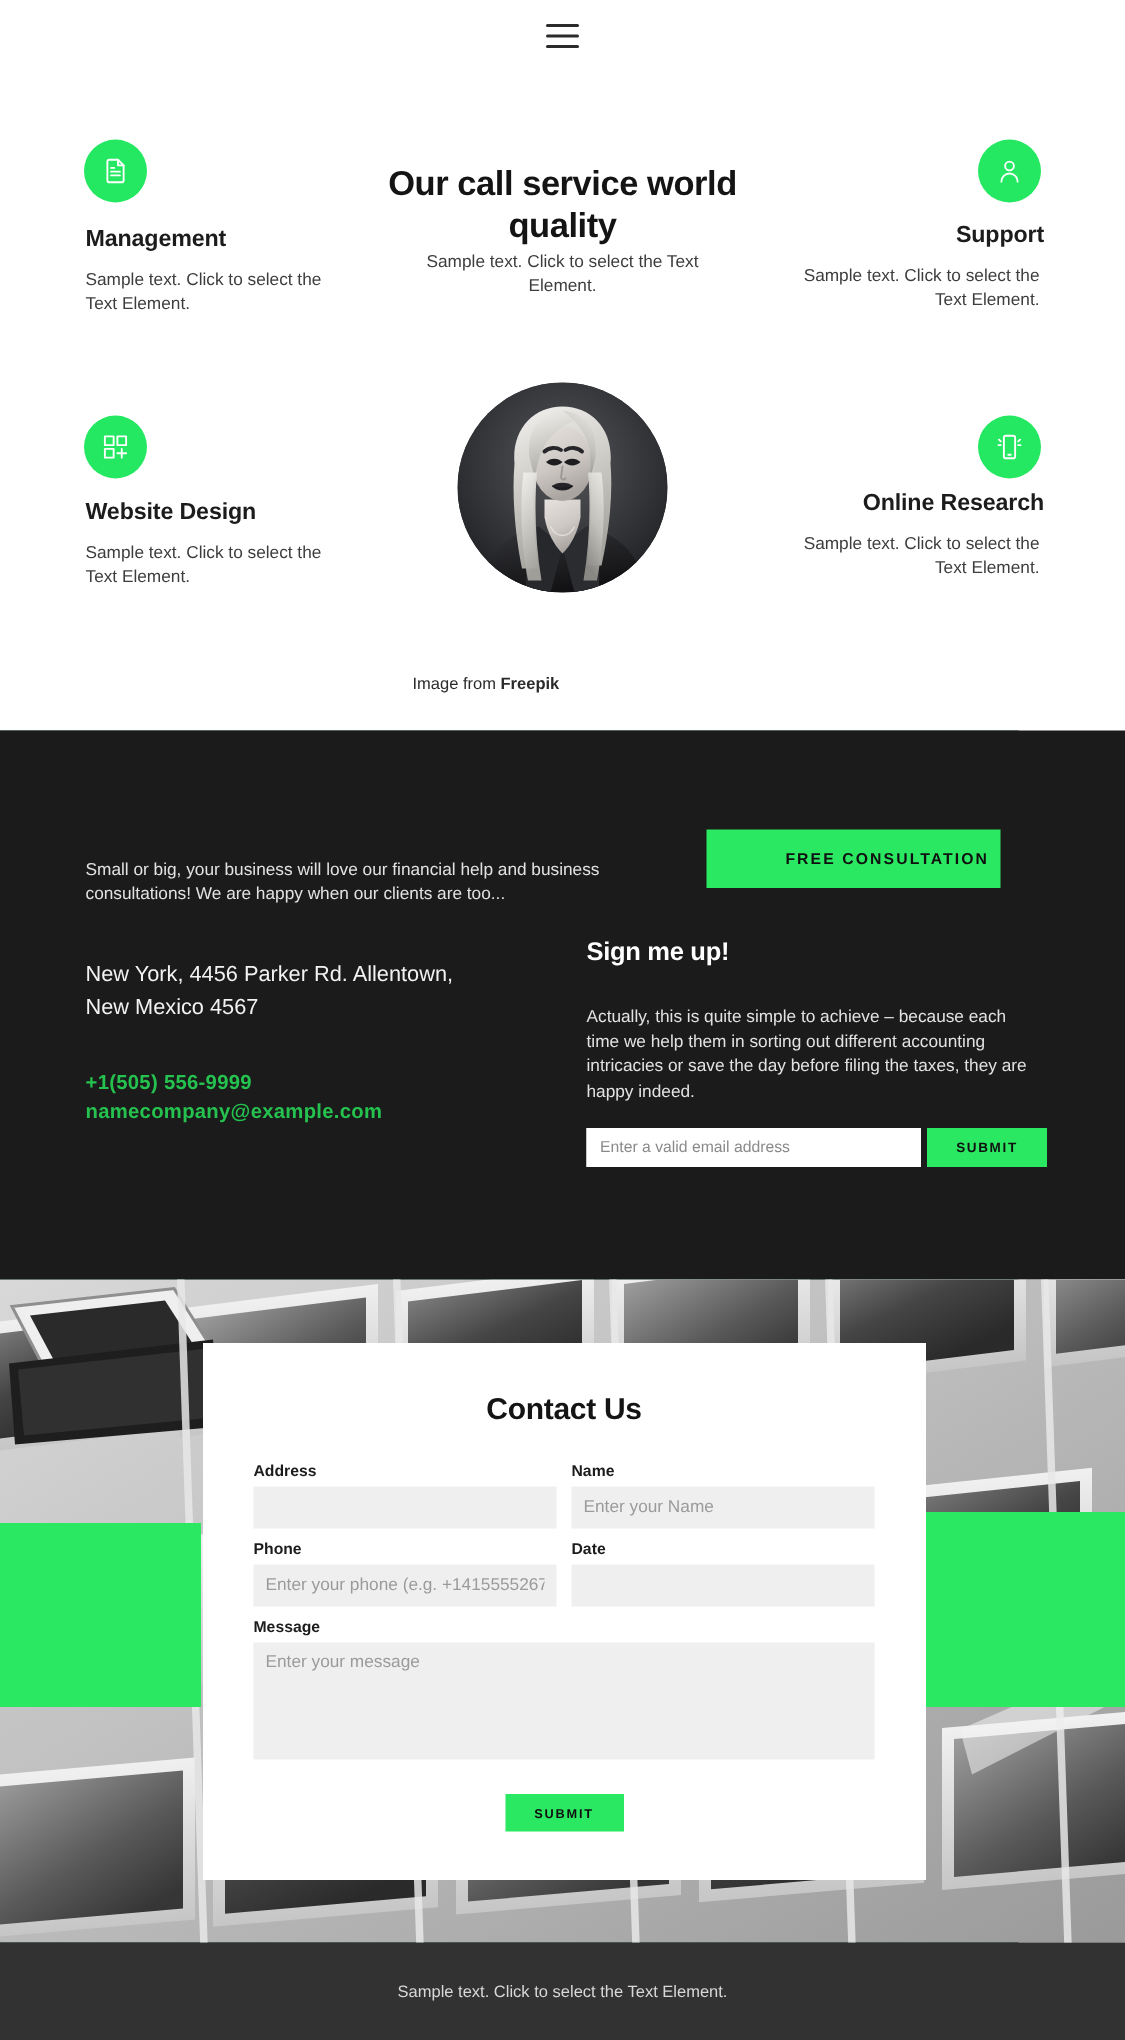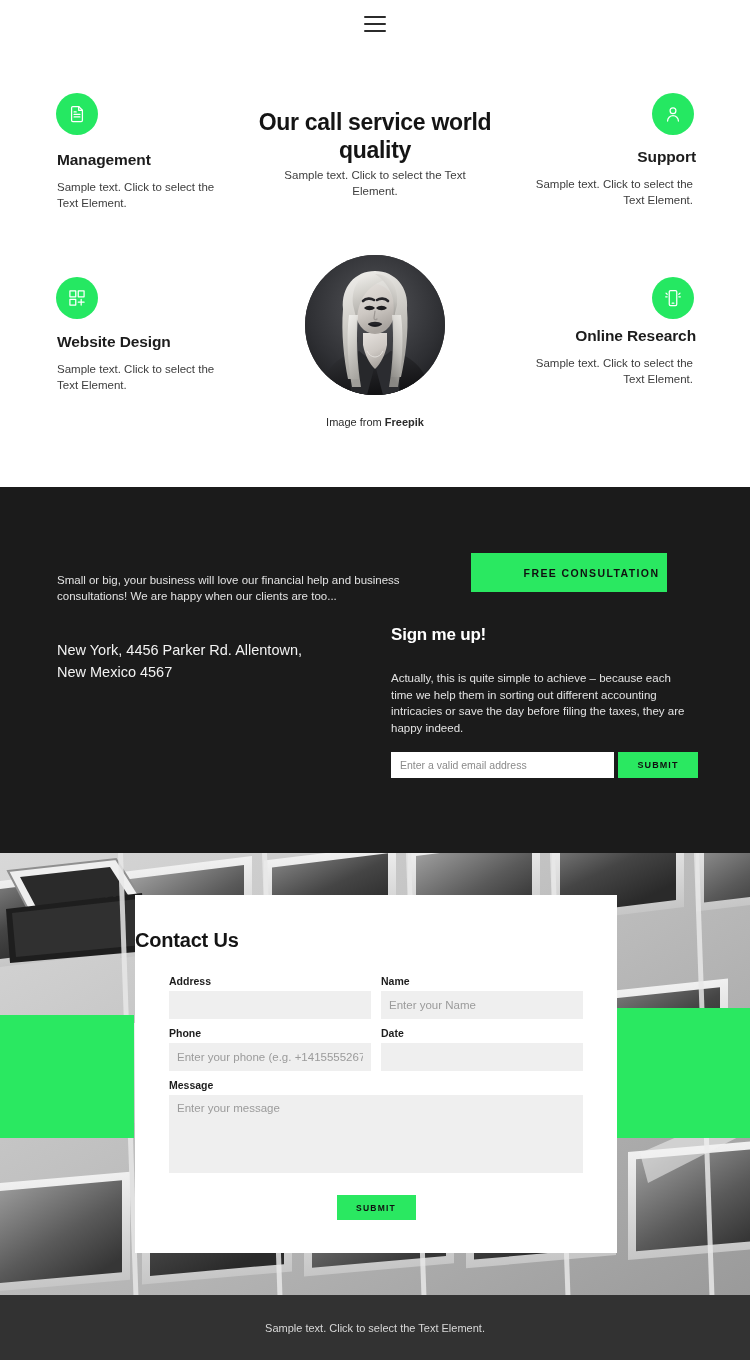--- a/index.html
+++ b/index.html
@@ -148,24 +148,23 @@
     height: 140px;
     border-radius: 50%;
     overflow: hidden;
     position: relative;
     background: #3a3a3a;
   }
   .portrait svg { display: block; }
 
   .credit {
     position: absolute;
-    top: 368px;
+    top: 402px;
     left: 275px;
     width: 200px;
-    text-align: center;
     font-size: 11px;
     color: #2b2b2b;
   }
   .credit b { font-weight: bold; }
 
   
   .dark {
     position: absolute;
     top: 487px; left: 0;
     width: 750px;
@@ -299,20 +298,21 @@
   }
 
   .contact-card {
     position: absolute;
     left: 135px; top: 42px;
     width: 482px;
     height: 358px;
     background: #ffffff;
   }
   .contact-title {
+    text-align: center;
     margin-top: 34px;
     font-size: 20px;
     font-weight: bold;
     color: #141414;
     letter-spacing: -0.2px;
   }
   .form-grid {
     margin: 23px 34px 0 34px;
     display: grid;
     grid-template-columns: 1fr 1fr;
@@ -521,20 +521,24 @@
   <div class="dark">
     <div class="dark-p">Small or big, your business will love our financial help and business consultations! We are happy when our clients are too...</div>
 
     <button class="free-btn">FREE CONSULTATION</button>
 
     <div class="addr">
       <div>New York, 4456 Parker Rd. Allentown,</div>
       <div>New Mexico 4567</div>
     </div>
 
+    <div class="contact-green">
+      <a href="#">+1(505) 556-9999</a>
+      <a href="#">namecompany@example.com</a>
+    </div>
 
     <div class="signup-h">Sign me up!</div>
     <div class="signup-p">Actually, this is quite simple to achieve – because each time we help them in sorting out different accounting intricacies or save the day before filing the taxes, they are happy indeed.</div>
 
     <div class="signup-row">
       <input class="email-input" type="text" placeholder="Enter a valid email address" style="">
       <button class="submit-sm">SUBMIT</button>
     </div>
   </div>
 

